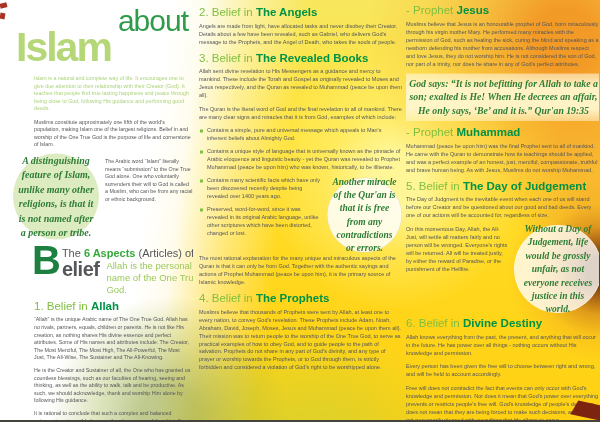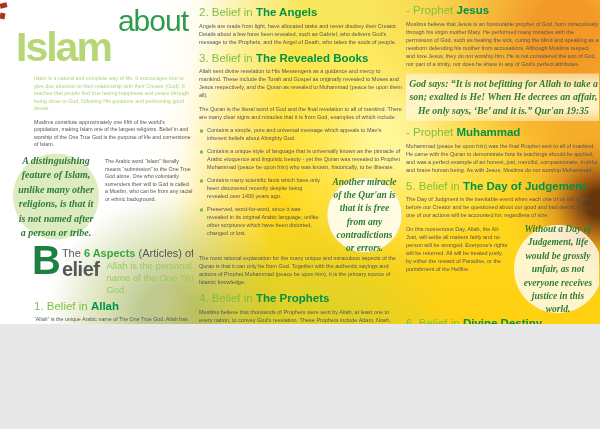--- a/index.html
+++ b/index.html
@@ -1,16 +1,16 @@
 <!DOCTYPE html>
 <html><head>
 <meta charset="utf-8">
 <style>
   html,body{margin:0;padding:0;background:#e8e8e8;}
-  .page{position:relative;width:600px;height:324px;overflow:hidden;background:#fff;
+  .page{position:relative;width:600px;height:429px;overflow:hidden;background:#fff;
         font-family:"Liberation Sans",sans-serif;}
   
   .bg{position:absolute;inset:0;z-index:0;background:
     radial-gradient(circle at 100% 63%, rgba(96,47,10,0.95) 0 13px, rgba(148,75,16,0.85) 26px, rgba(203,117,25,0.6) 44px, rgba(238,157,32,0.3) 66px, rgba(238,157,32,0) 92px),
     radial-gradient(circle at 94% 9%, rgba(242,146,33,0.9) 0 30px, rgba(244,158,40,0.6) 80px, rgba(248,185,60,0.3) 140px, rgba(248,185,60,0) 200px),
     radial-gradient(circle at 100% 35%, rgba(244,150,35,0.5) 0 40px, rgba(244,150,35,0) 110px),
     radial-gradient(circle at 66% 42%, rgba(255,250,170,0.85) 0 26px, rgba(255,246,140,0.45) 70px, rgba(255,246,140,0) 130px),
     radial-gradient(circle at 28% 97%, rgba(139,161,62,0.55) 0 28px, rgba(160,180,70,0.35) 70px, rgba(160,180,70,0) 120px),
     radial-gradient(circle at 52% 110%, rgba(196,210,60,0.5) 0 60px, rgba(196,210,60,0) 150px),
     linear-gradient(97deg, #ffffff 0%, #ffffff 26%, rgba(255,255,255,0.92) 31%, rgba(255,255,255,0.45) 38%, rgba(255,255,255,0) 47%),

